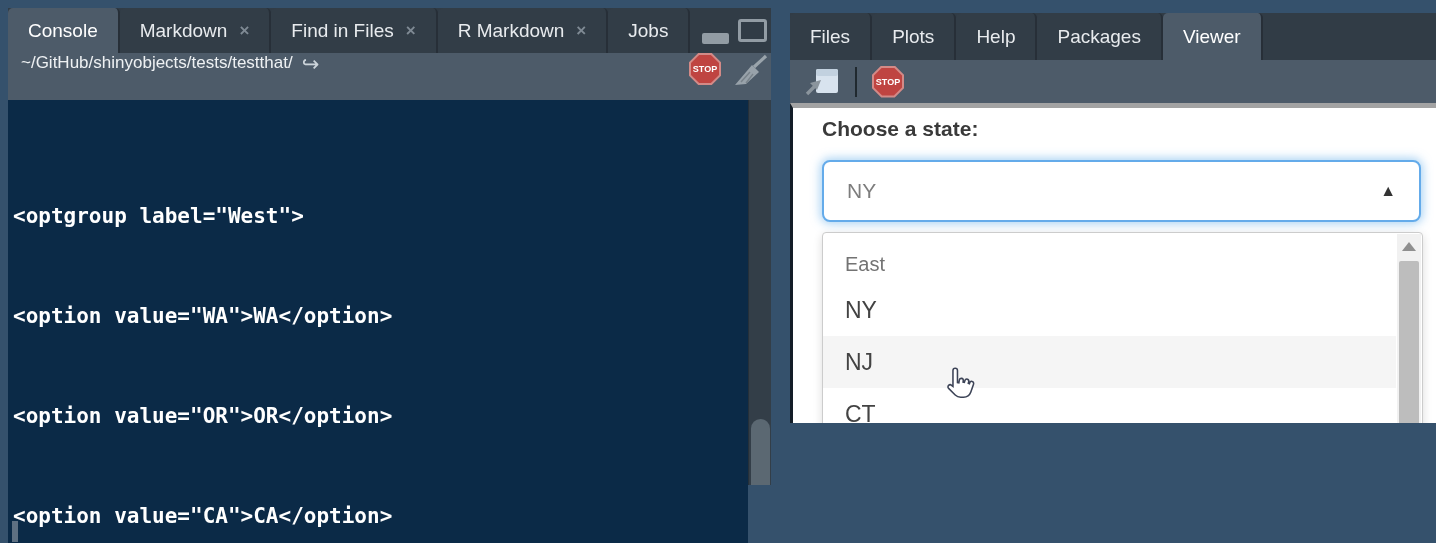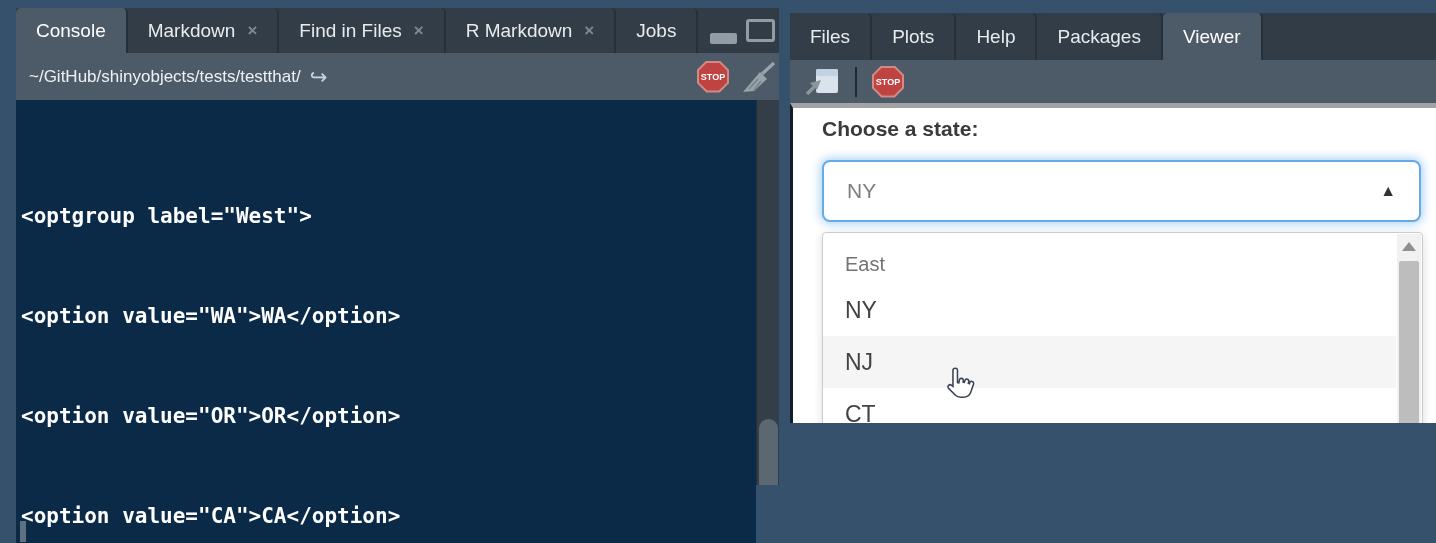--- a/index.html
+++ b/index.html
@@ -1,37 +1,37 @@
 <!DOCTYPE html>
 <html><head>
 <meta charset="utf-8">
 <style>
   * { margin:0; padding:0; box-sizing:border-box; }
   html,body { width:1436px; height:543px; overflow:hidden; }
   body { background:#35516c; font-family:"Liberation Sans", sans-serif; position:relative; }
 
   
-  .left-pane { position:absolute; left:16px; top:0; width:763px; height:485px; }
+  .left-pane { position:absolute; left:8px; top:0; width:763px; height:485px; }
 
   .lp-tabbar { position:absolute; top:8px; left:0; right:0; height:45px;
                background:#313c46; display:flex; align-items:stretch; }
   .tab { display:flex; align-items:center; padding:0 20px; font-size:19px;
          color:#e8ebee; background:#323d47; border-right:2px solid #272f38;
          border-radius:5px 5px 0 0; cursor:pointer; white-space:nowrap; }
   .tab.active { background:#4d5b69; color:#ffffff; }
   .tab-close { margin-left:12px; color:#7f8a94; font-size:17px; font-weight:bold; }
   .tab-close:empty { display:none; }
 
   .lp-minmax { position:absolute; top:8px; right:4px; height:45px; display:flex;
                align-items:center; gap:9px; padding-left:8px; }
   .icon-min { width:27px; height:11px; background:#929ca4; border-radius:2px; margin-top:16px; }
   .icon-max { width:29px; height:23px; border:3px solid #929ca4; border-radius:3px; }
 
   .lp-toolbar { position:absolute; top:53px; left:0; right:0; height:47px;
-                background:#4d5b69; display:flex; align-items:center; }
+                background:#4d5b69; display:flex; align-items:flex-start; }
   .wd-path { margin-left:13px; color:#eef1f3; font-size:17px; }
   .redirect { margin-left:9px; color:#ccd4da; font-size:21px; line-height:1; }
   .tb-spacer { flex:1; }
 
   .stop { width:32px; height:32px; position:relative; flex:0 0 auto; cursor:pointer; }
   .oct-outer { position:absolute; inset:0; background:#d38a87;
     clip-path:polygon(29% 0,71% 0,100% 29%,100% 71%,71% 100%,29% 100%,0 71%,0 29%); }
   .oct-inner { position:absolute; inset:2px; background:#bf4441;
     clip-path:polygon(29% 0,71% 0,100% 29%,100% 71%,71% 100%,29% 100%,0 71%,0 29%);
     display:flex; align-items:center; justify-content:center;

